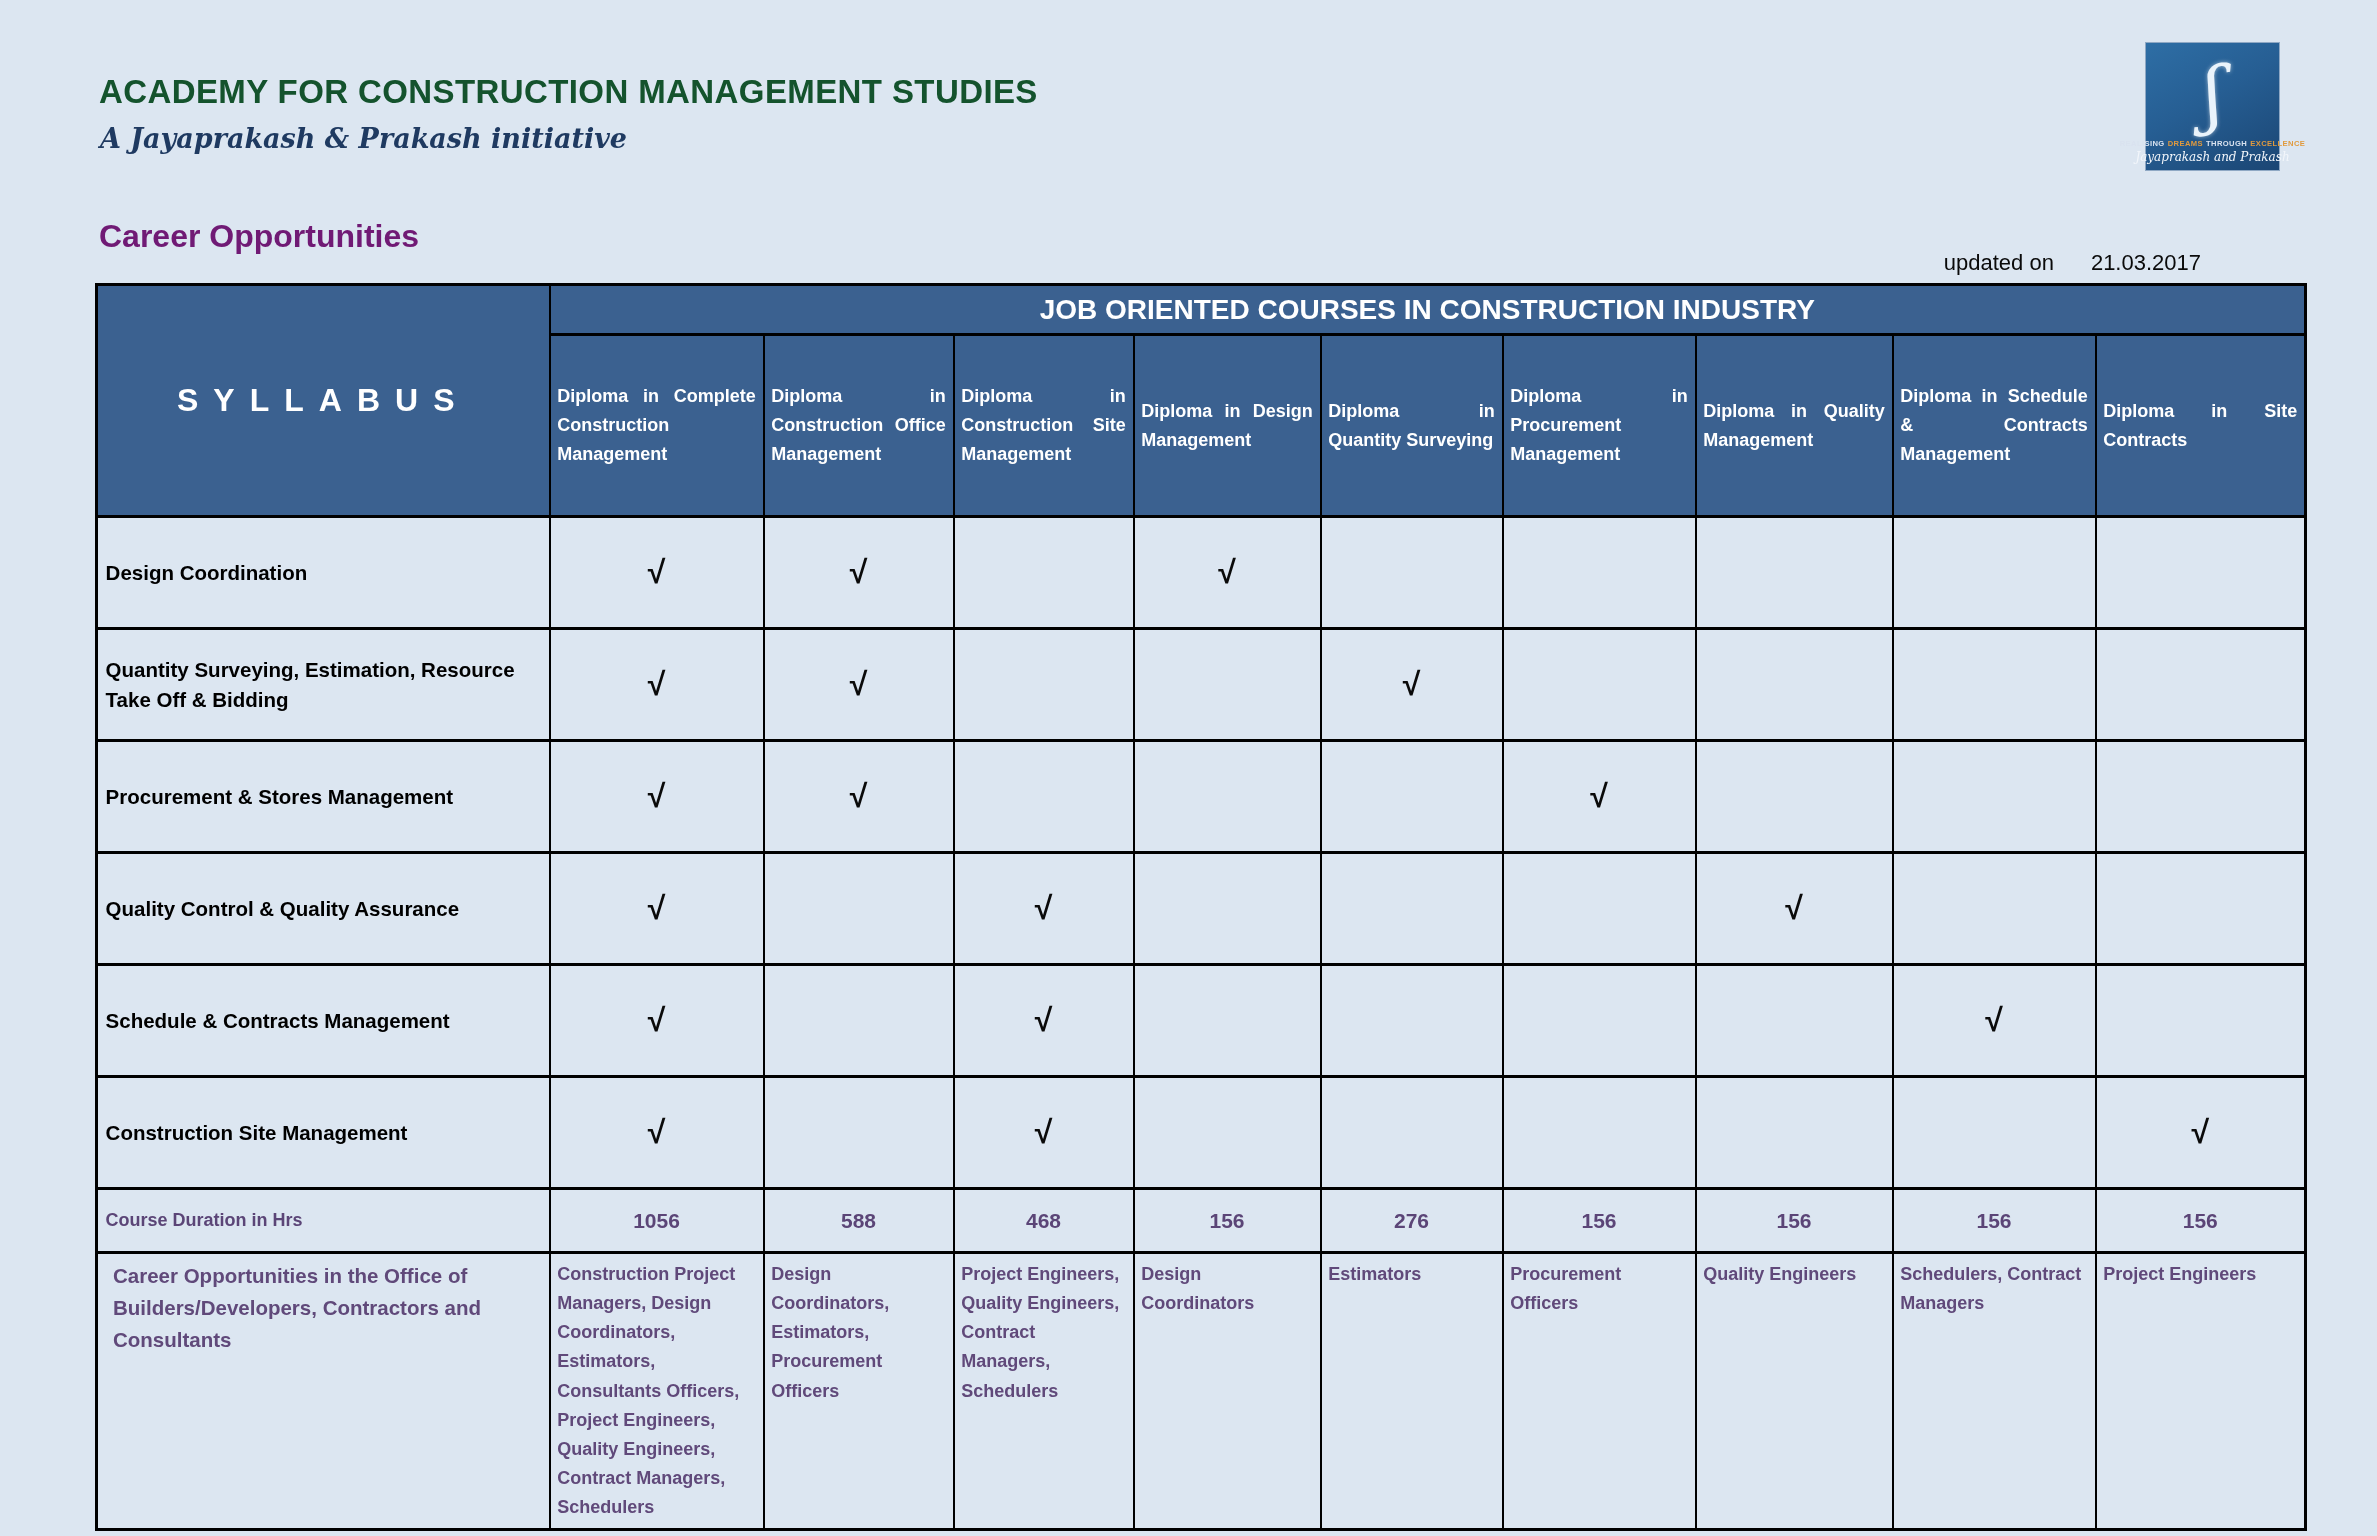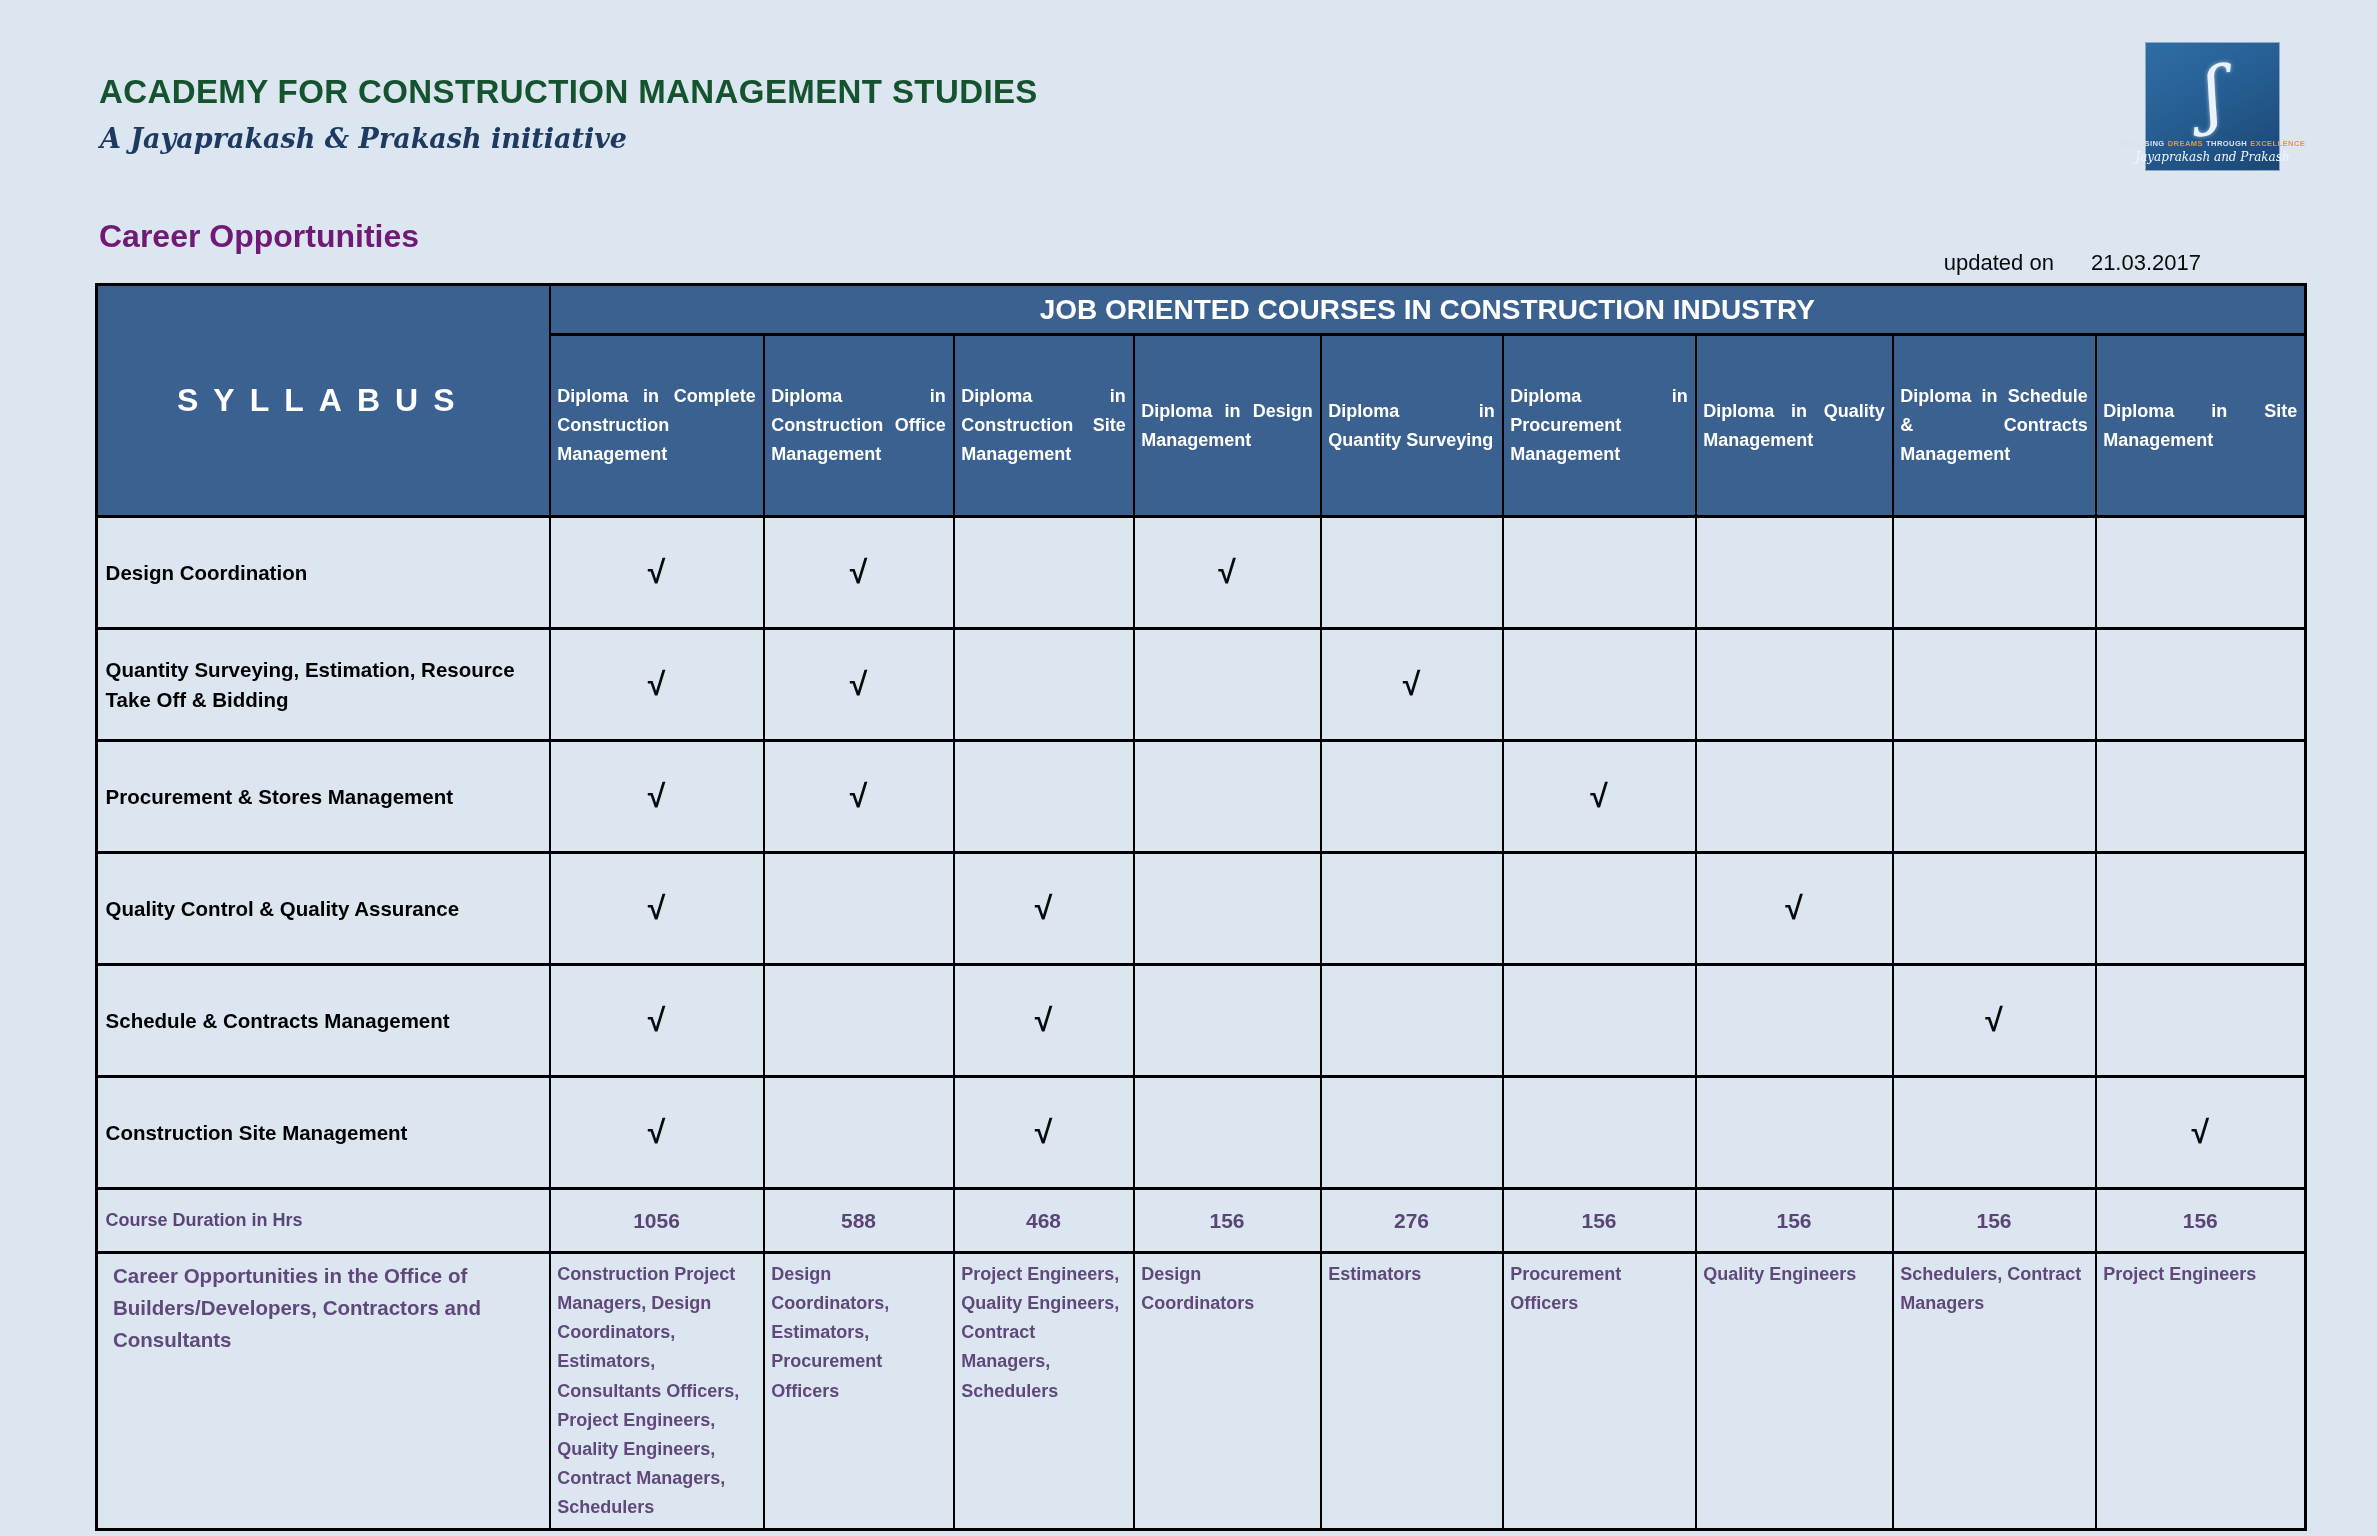--- a/index.html
+++ b/index.html
@@ -159,21 +159,21 @@
     </tr>
     <tr class="colhead-row">
       <th class="colhead">Diploma in Complete Construction Management</th>
       <th class="colhead">Diploma in Construction Office Management</th>
       <th class="colhead">Diploma in Construction Site Management</th>
       <th class="colhead">Diploma in Design Management</th>
       <th class="colhead">Diploma in Quantity Surveying</th>
       <th class="colhead">Diploma in Procurement Management</th>
       <th class="colhead">Diploma in Quality Management</th>
       <th class="colhead">Diploma in Schedule &amp; Contracts Management</th>
-      <th class="colhead">Diploma in Site Management</th>
+      <th class="colhead">Diploma in Site Contracts</th>
     </tr>
   </thead>
   <tbody>
     <tr class="body-row">
       <td class="rlabel">Design Coordination</td>
       <td class="chk">√</td>
       <td class="chk">√</td>
       <td class="chk"></td>
       <td class="chk">√</td>
       <td class="chk"></td>

